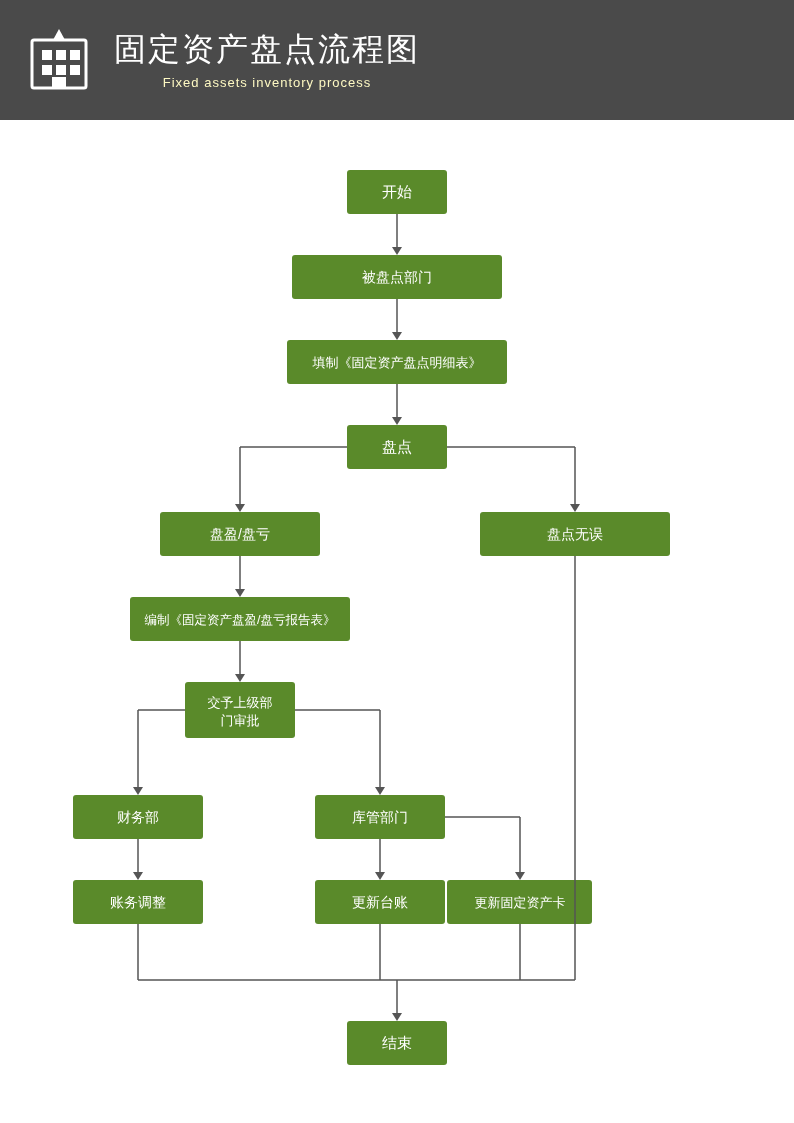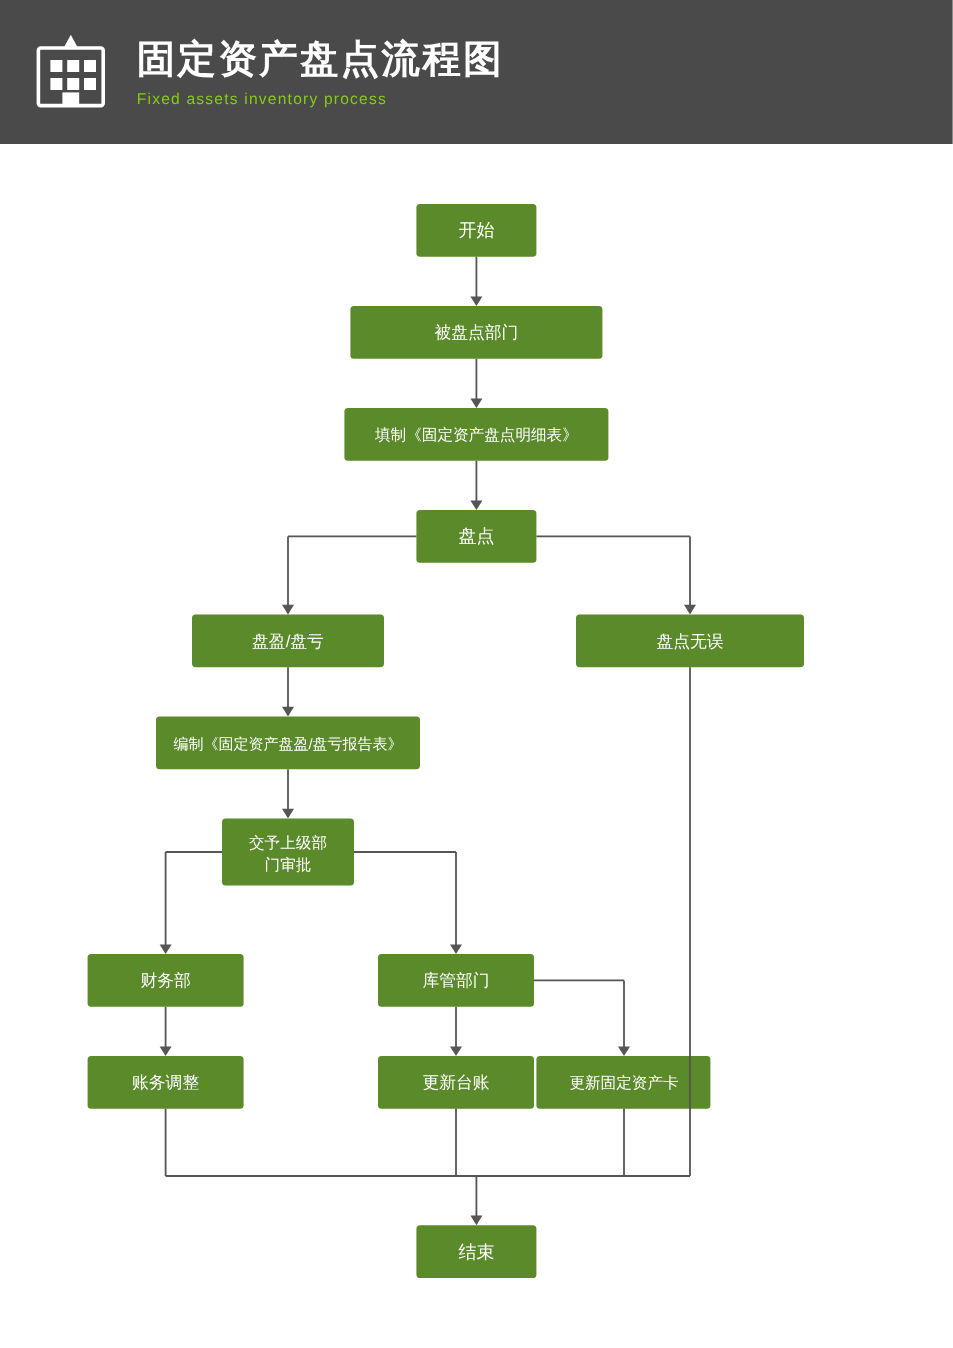--- a/index.html
+++ b/index.html
@@ -21,29 +21,30 @@
     }
     .header-icon {
       width: 70px;
       height: 70px;
       flex-shrink: 0;
     }
     .header-text {}
     .header-title {
       color: #fff;
       font-size: 32px;
-      font-weight: bold;
+      font-weight: normal;
       line-height: 1.2;
       letter-spacing: 2px;
     }
     .header-subtitle {
-      color: #84cc16;
+      color: #fef9c3;
       font-size: 13px;
       margin-top: 6px;
       letter-spacing: 1px;
+      text-align: center;
     }
 
     
     .flowchart-area {
       background: #fff;
       padding: 30px 20px 40px;
       display: flex;
       flex-direction: column;
       align-items: center;
     }

